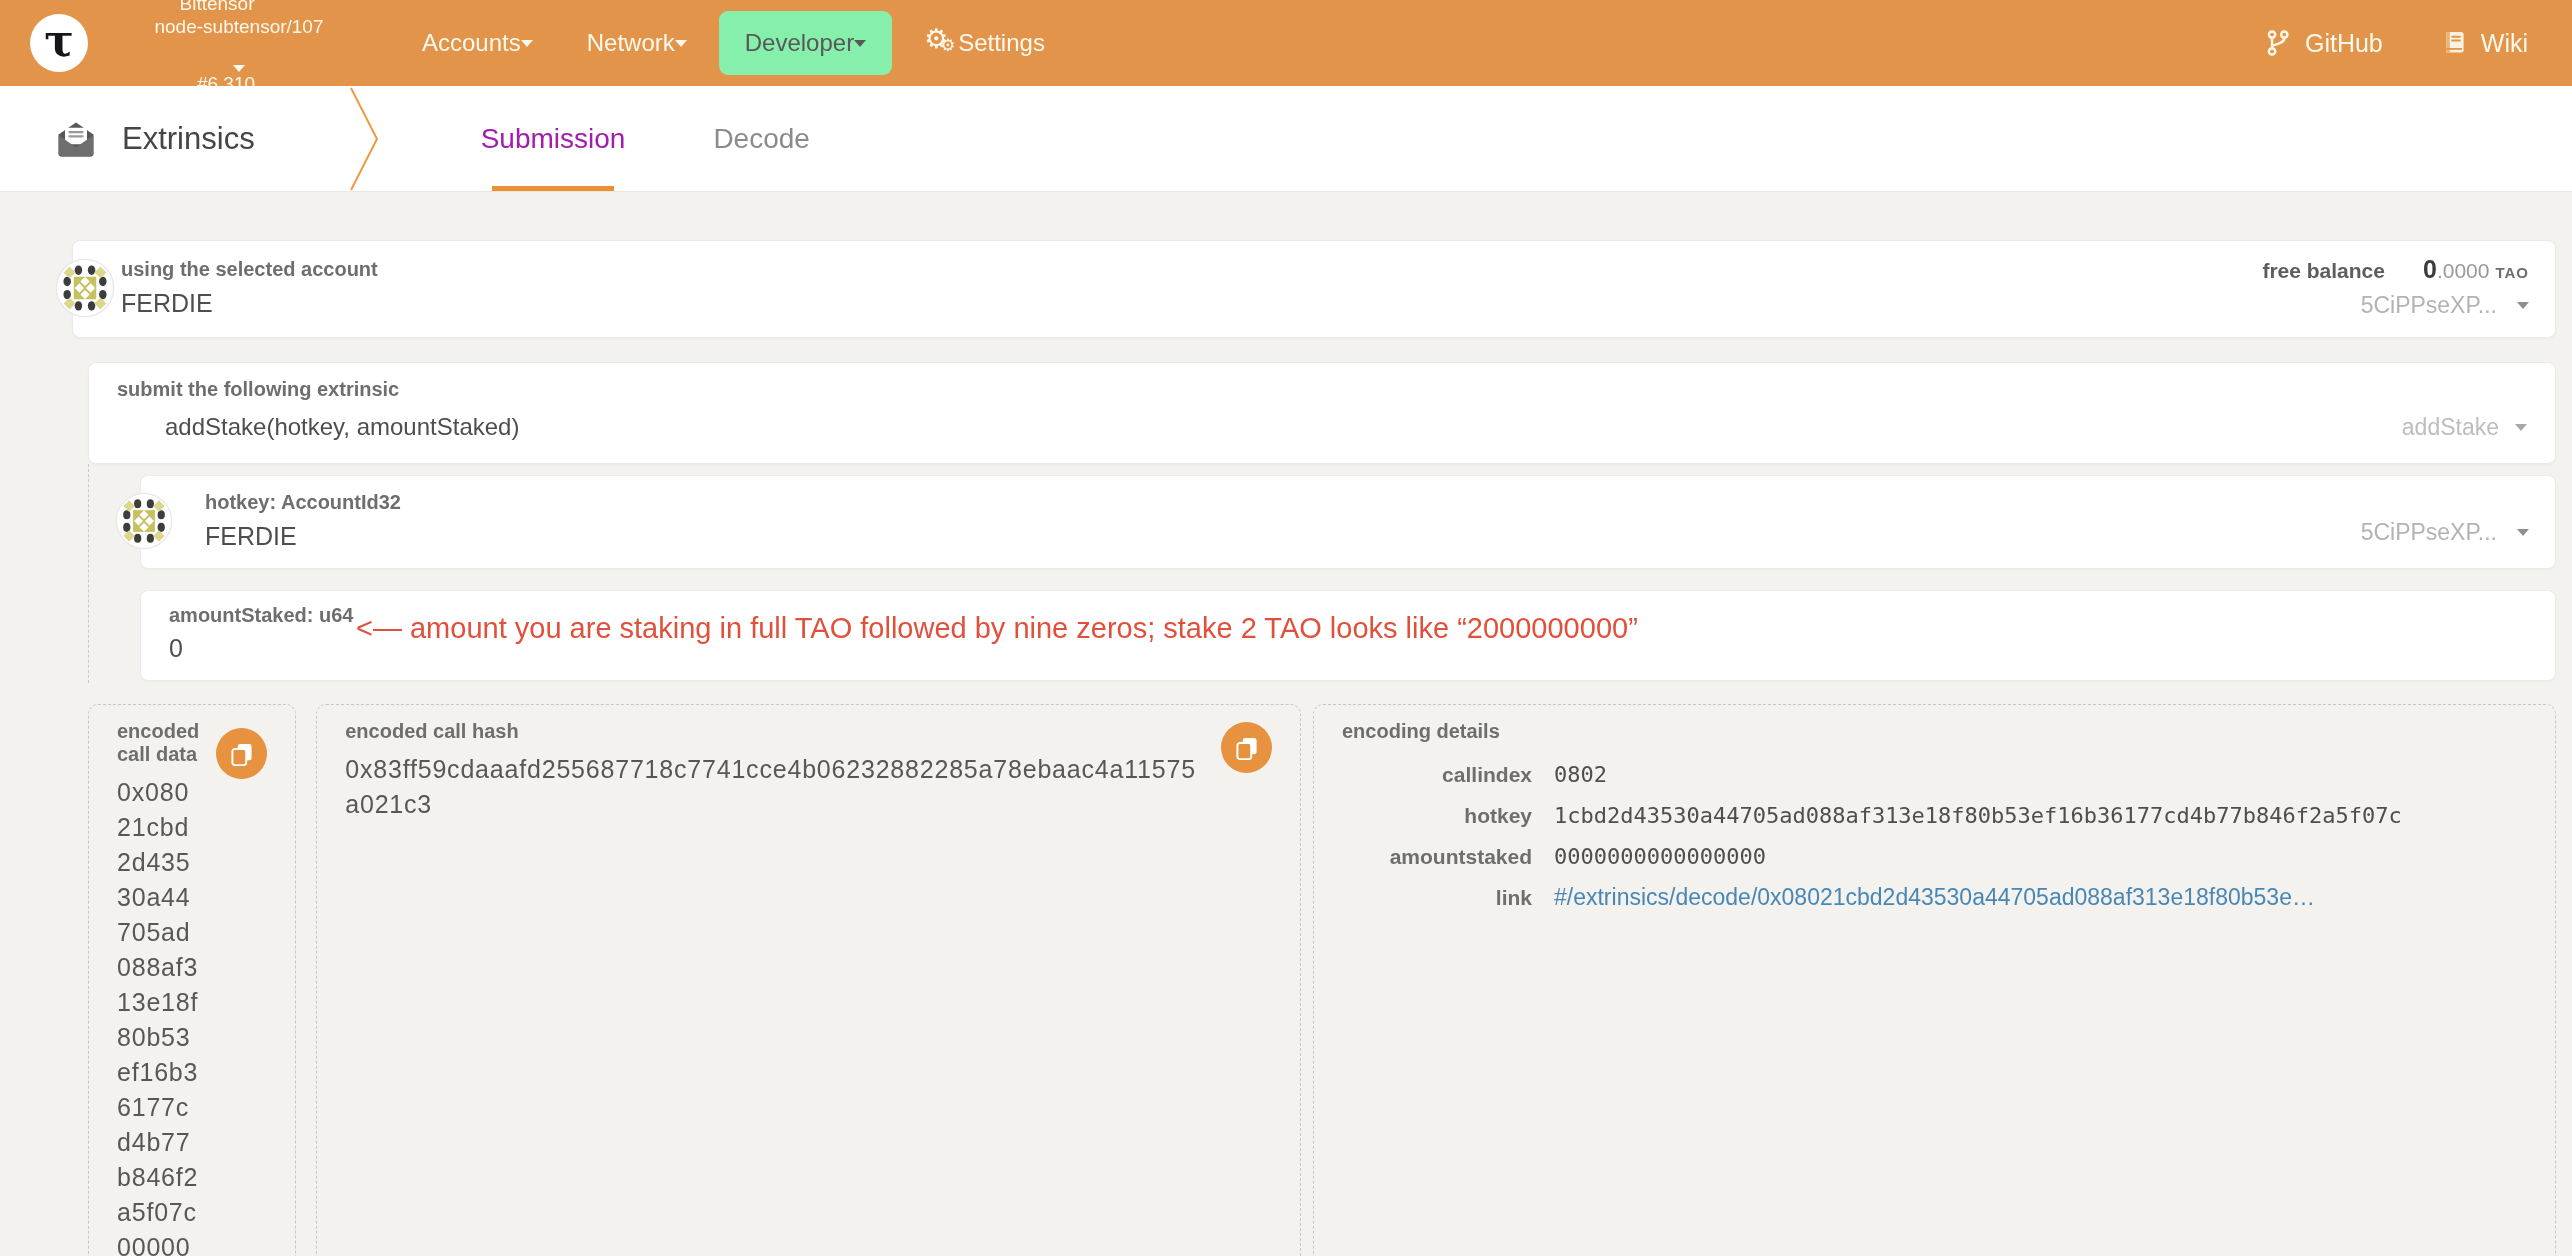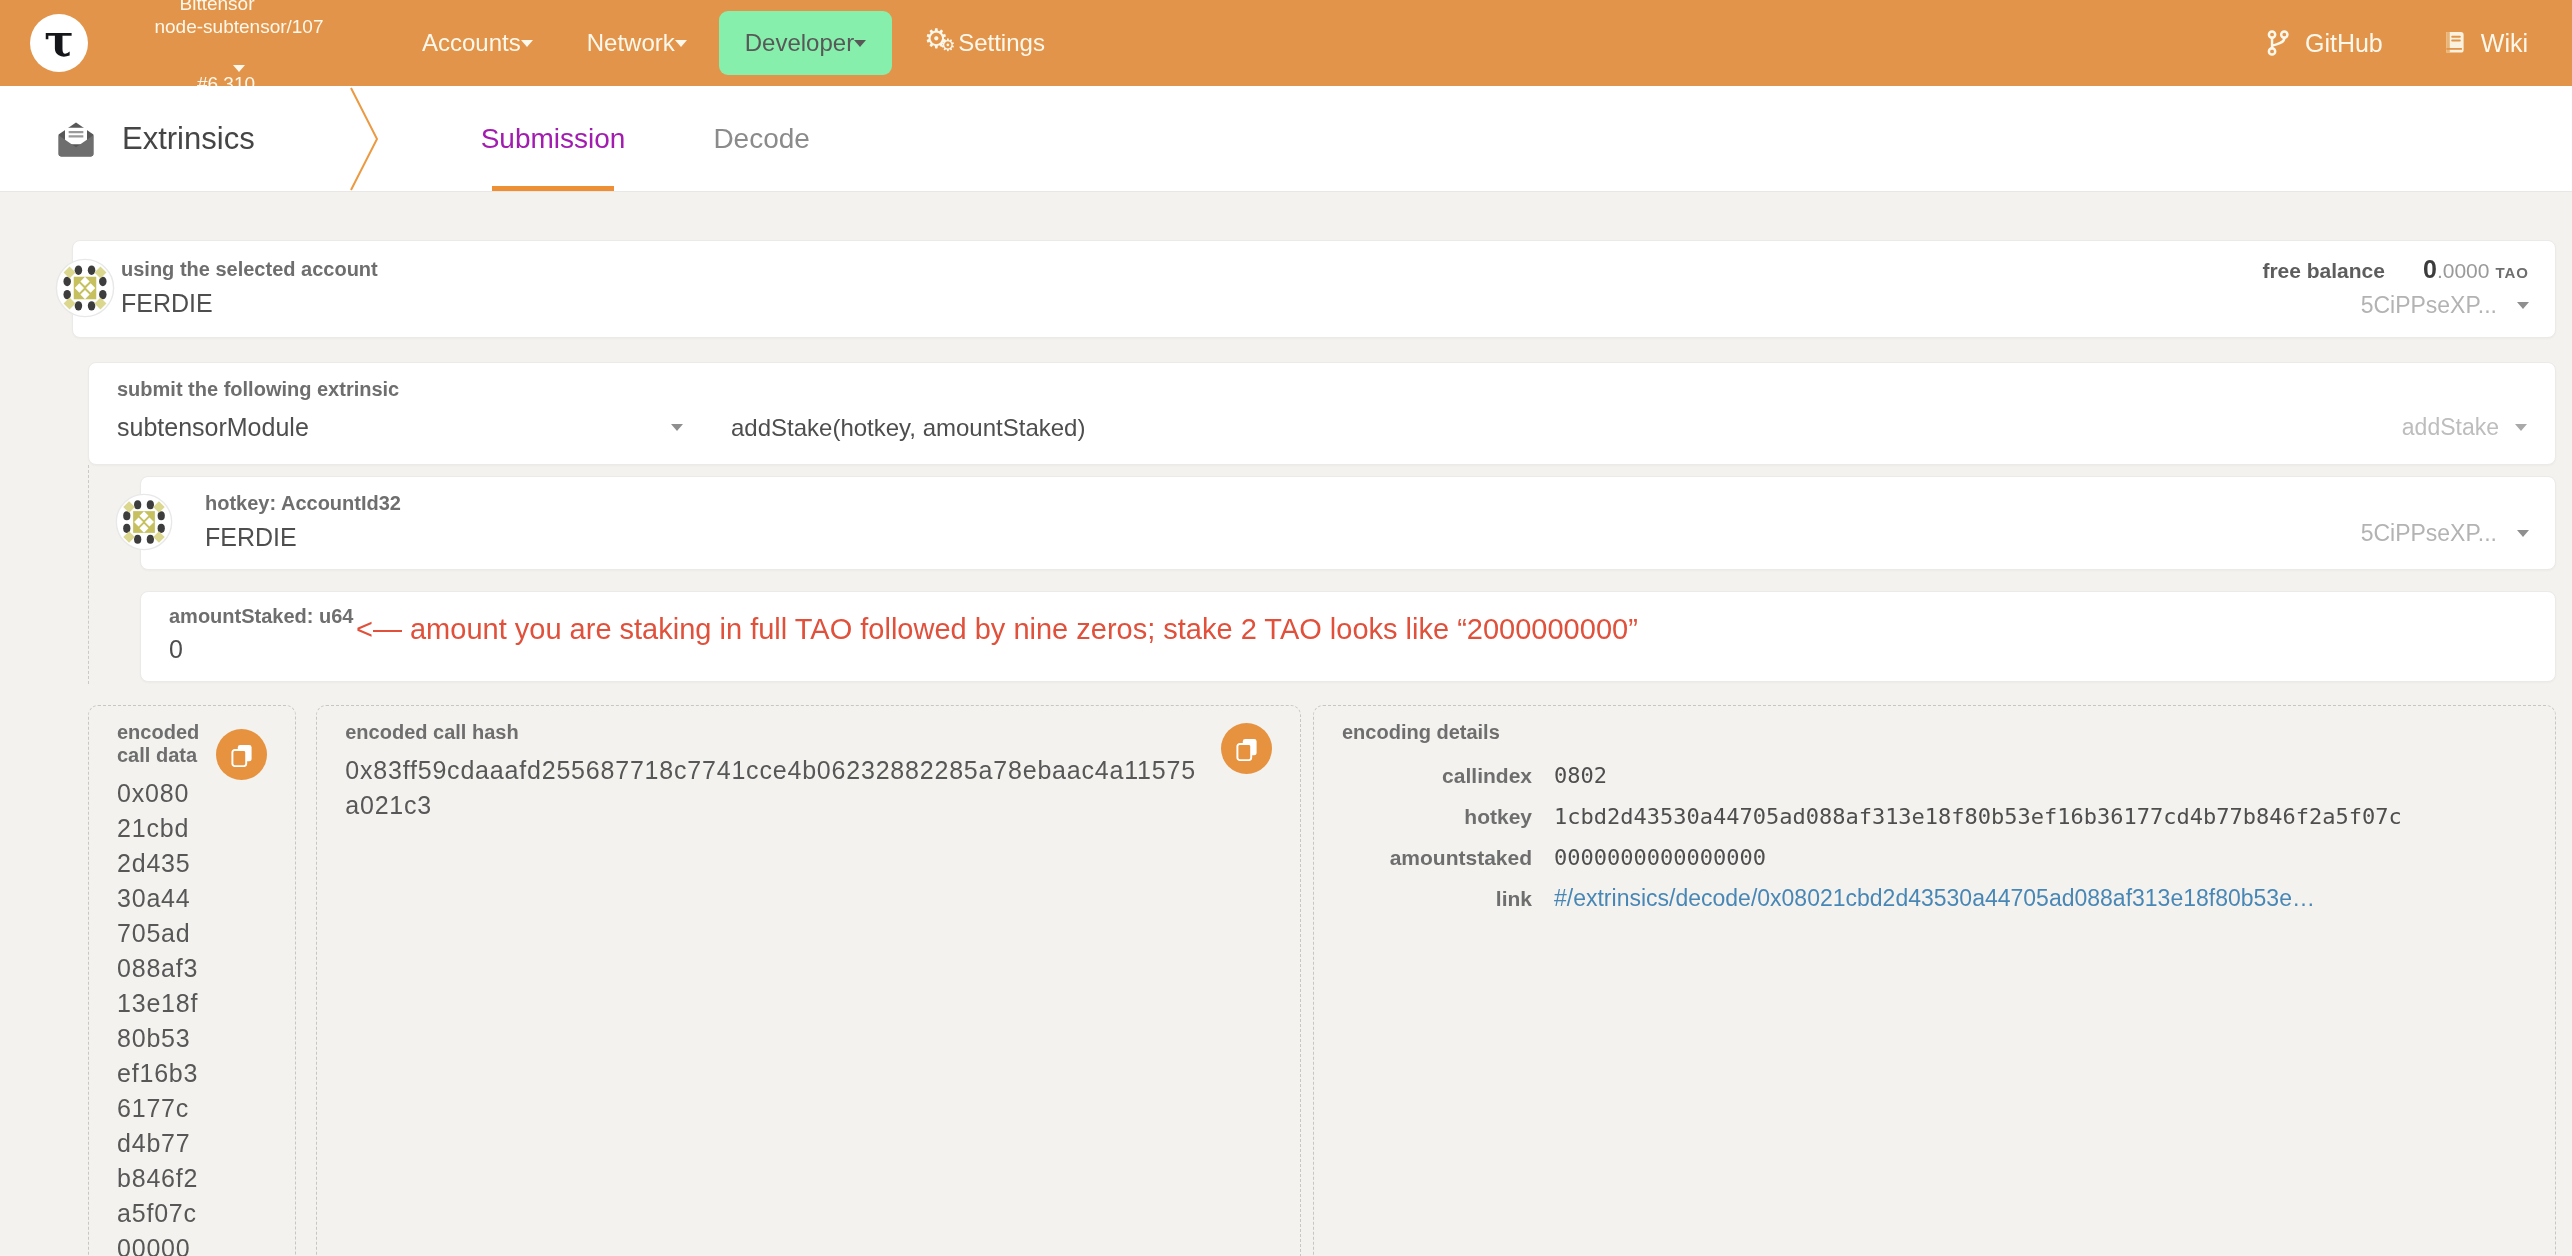--- a/index.html
+++ b/index.html
@@ -263,24 +263,20 @@
       <div class="addr-row">
         <span class="addr-short">5CiPPseXP...</span>
         <span class="caret"></span>
       </div>
     </div>
   </div>
 
   <div class="card extrinsic-card">
     <div class="flabel">submit the following extrinsic</div>
     <div class="select-row">
-      <div class="module-select">
-        <span class="fvalue">subtensorModule</span>
-        <span class="caret"></span>
-      </div>
       <span class="method-select">addStake(hotkey, amountStaked)</span>
       <div class="method-short">
         <span>addStake</span>
         <span class="caret"></span>
       </div>
     </div>
   </div>
 
   <div class="params-group">
 

